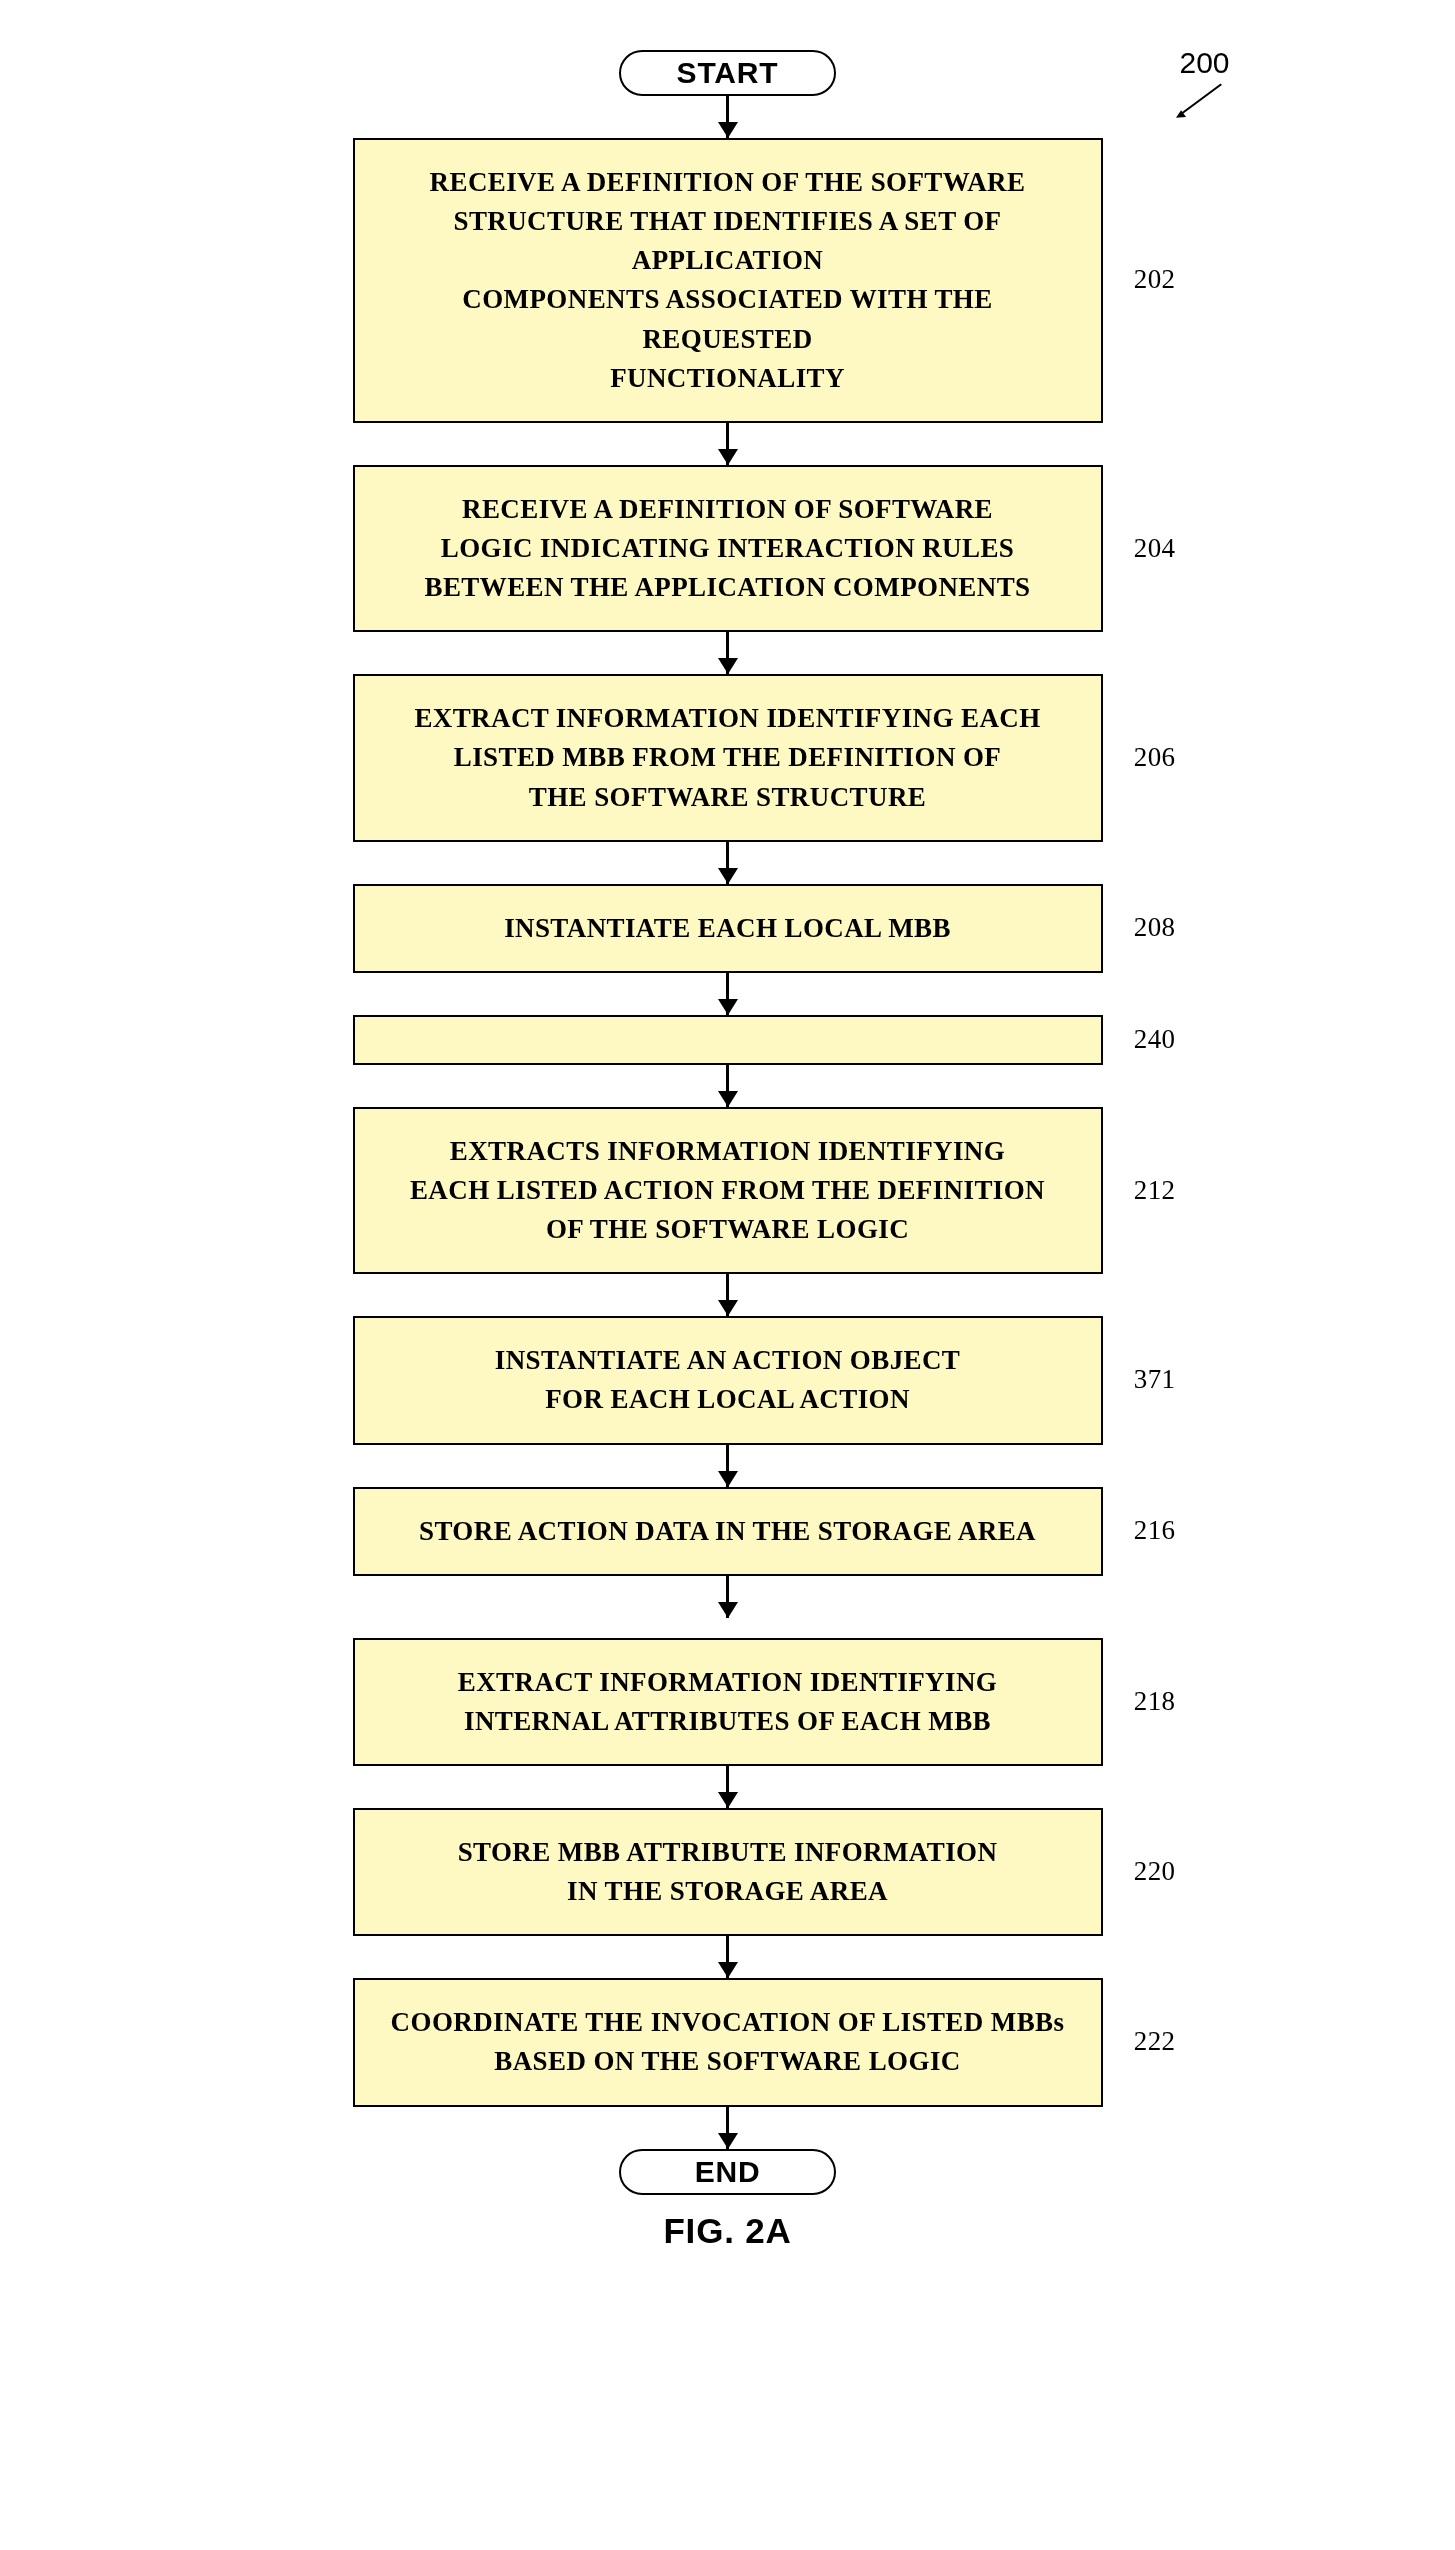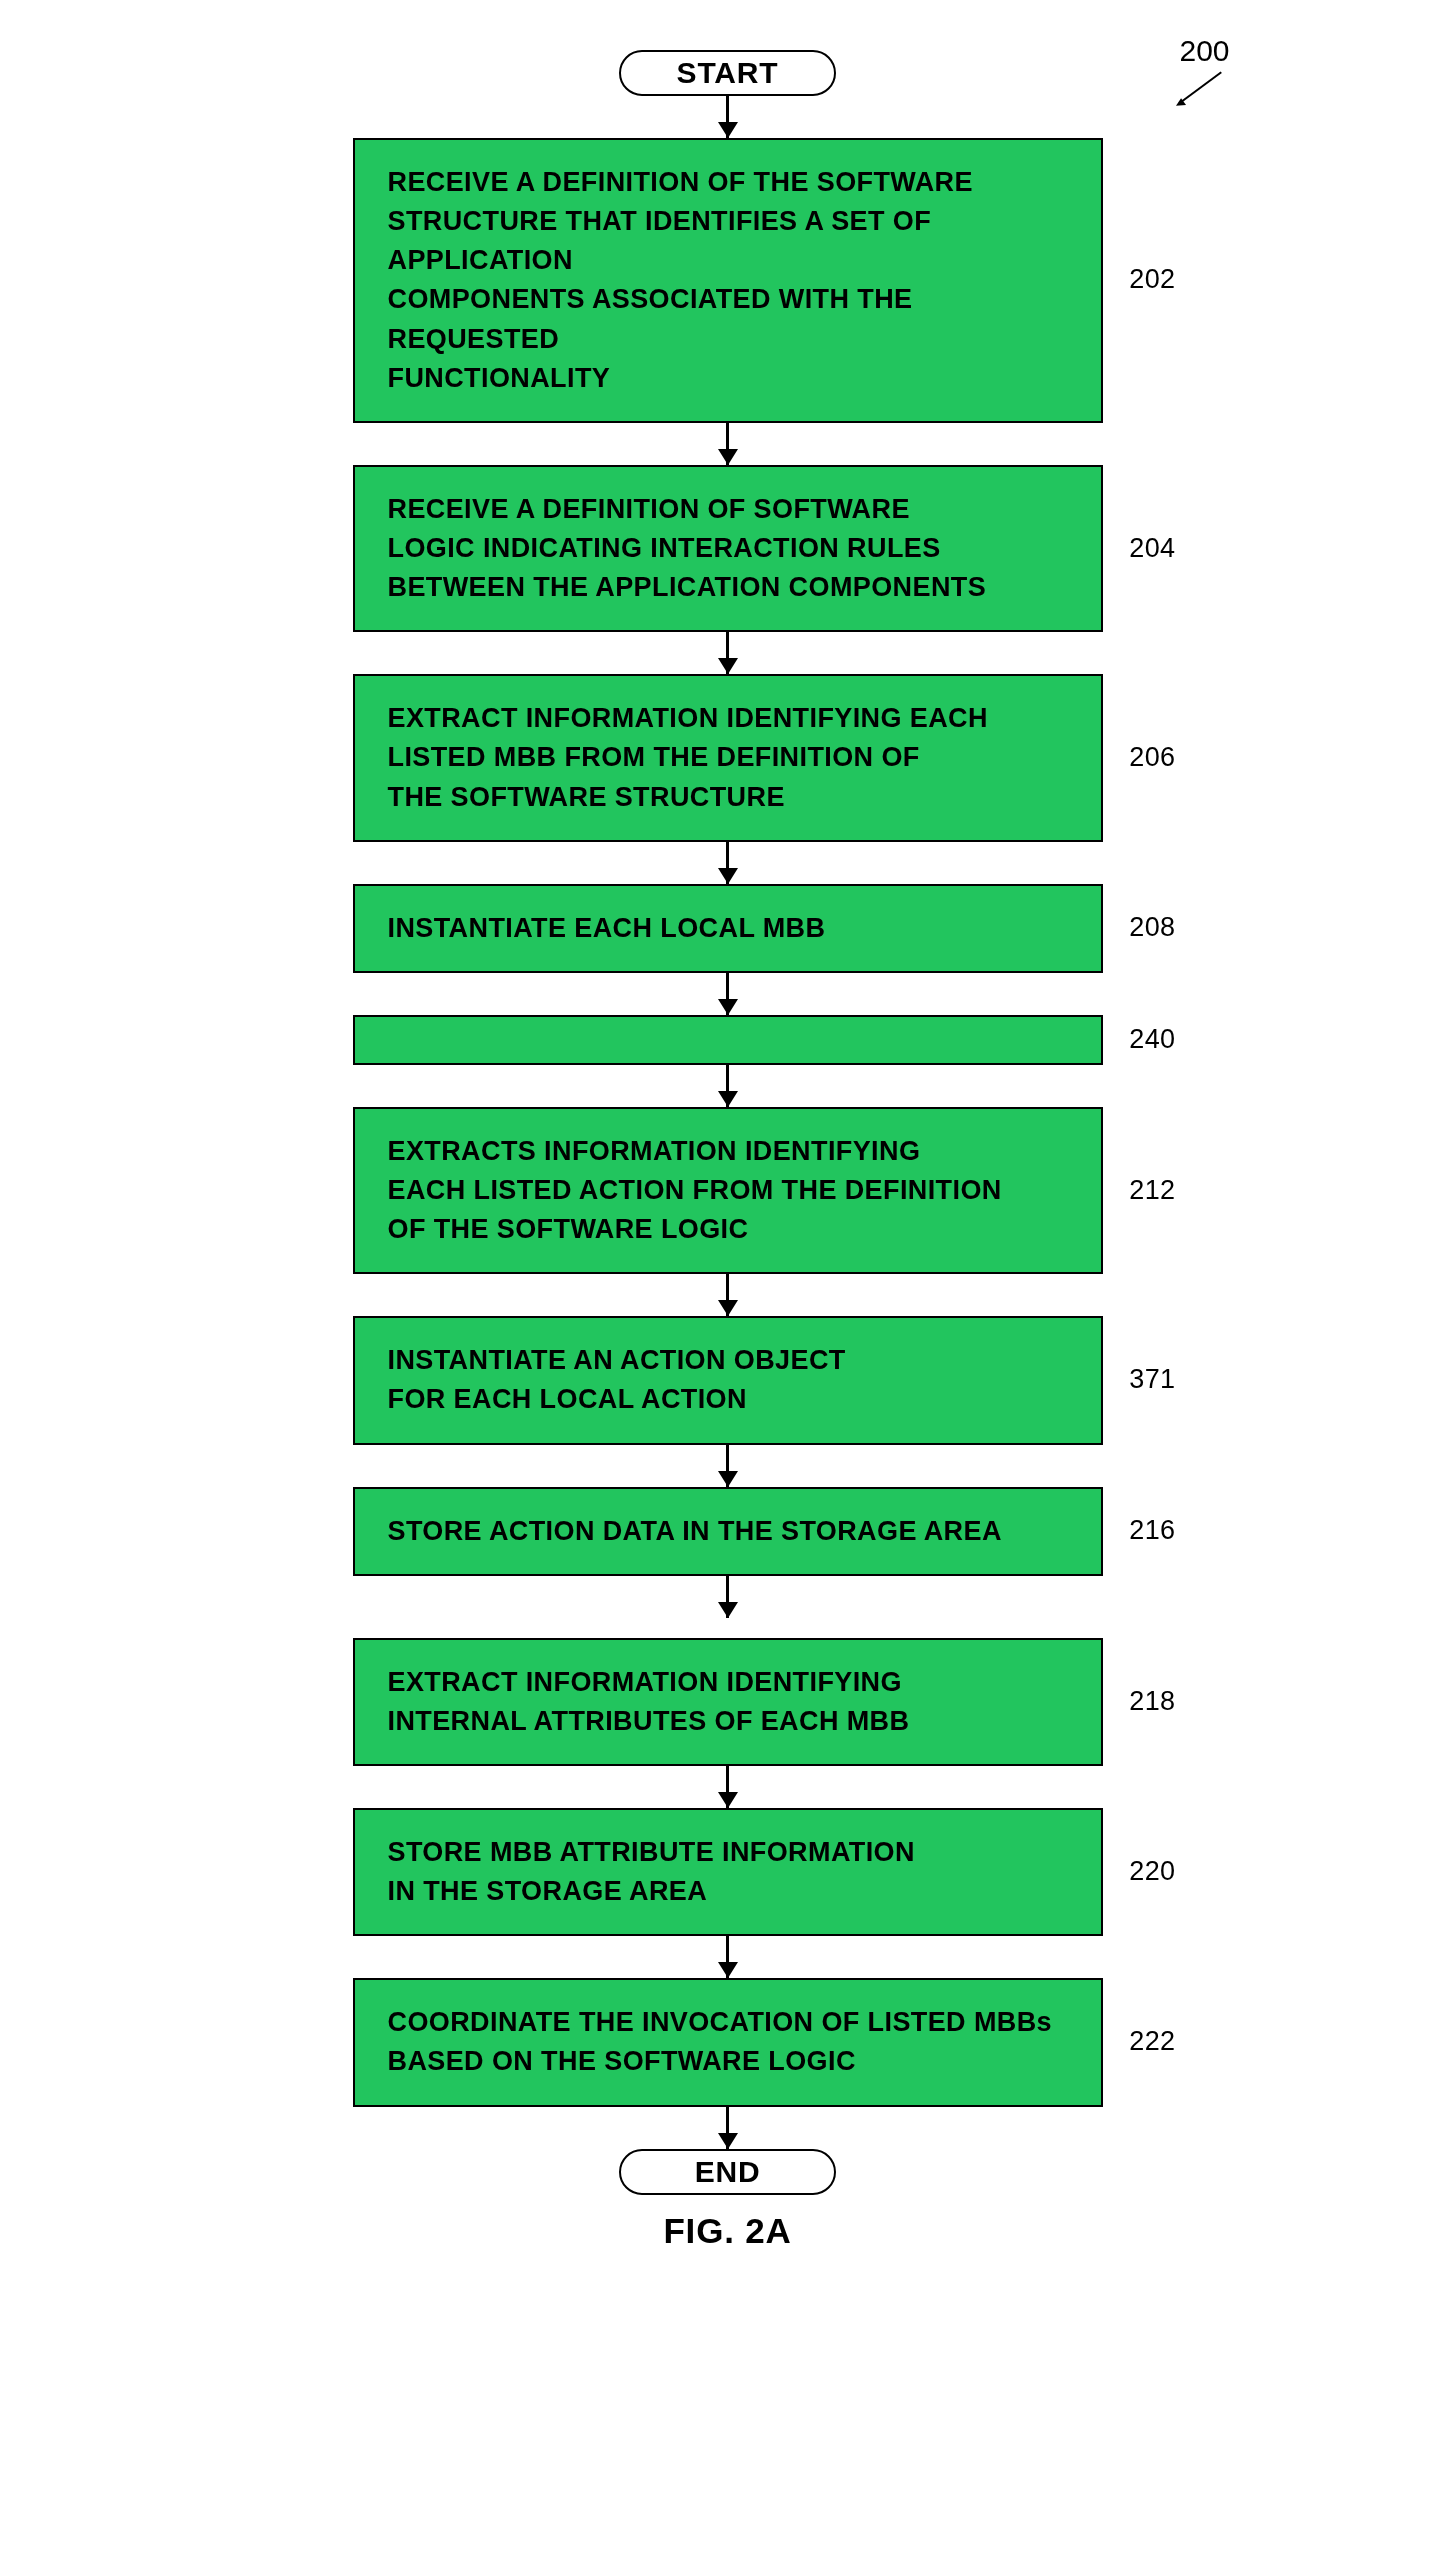--- a/index.html
+++ b/index.html
@@ -44,26 +44,27 @@
       text-align: center;
       background: #fff;
       min-width: 217px;
       letter-spacing: 0.8px;
     }
     .rect {
       border: 2.5px solid #000;
       padding: 23px 33px;
       font-size: 27px;
       font-weight: bold;
-      text-align: left;
-      background: #22c55e;
+      text-align: center;
+      background: #fef9c3;
       width: 750px;
       line-height: 1.45;
       letter-spacing: 0.4px;
       position: relative;
+      font-family: Liberation Serif, serif;
     }
     .step-label {
       position: absolute;
       right: -75px;
       top: 50%;
       transform: translateY(-50%);
       font-size: 27px;
       font-weight: normal;
     }
     .arrow-down {
@@ -84,21 +85,21 @@
       border-left: 10px solid transparent;
       border-right: 10px solid transparent;
       border-top: 16.7px solid #000;
     }
   </style>
 </head>
 <body>
 
 <div class="diagram-container">
 
-  <div style="position:absolute; top:34px; right:217px; display:flex; flex-direction:column; align-items:center;">
+  <div style="position:absolute; top:46px; right:217px; display:flex; flex-direction:column; align-items:center;">
     <span style="font-size:30px; font-family: Arial, sans-serif;">200</span>
     <svg width="67" height="42" style="display:block;" viewBox="0 0 80 50">
       <line x1="60" y1="5" x2="10" y2="42" stroke="#000" stroke-width="2.5"></line>
       <polygon points="6,45 12,36 18,44" fill="#000"></polygon>
     </svg>
   </div>
 
   <div class="flow-wrapper">
 
     <div class="oval">

